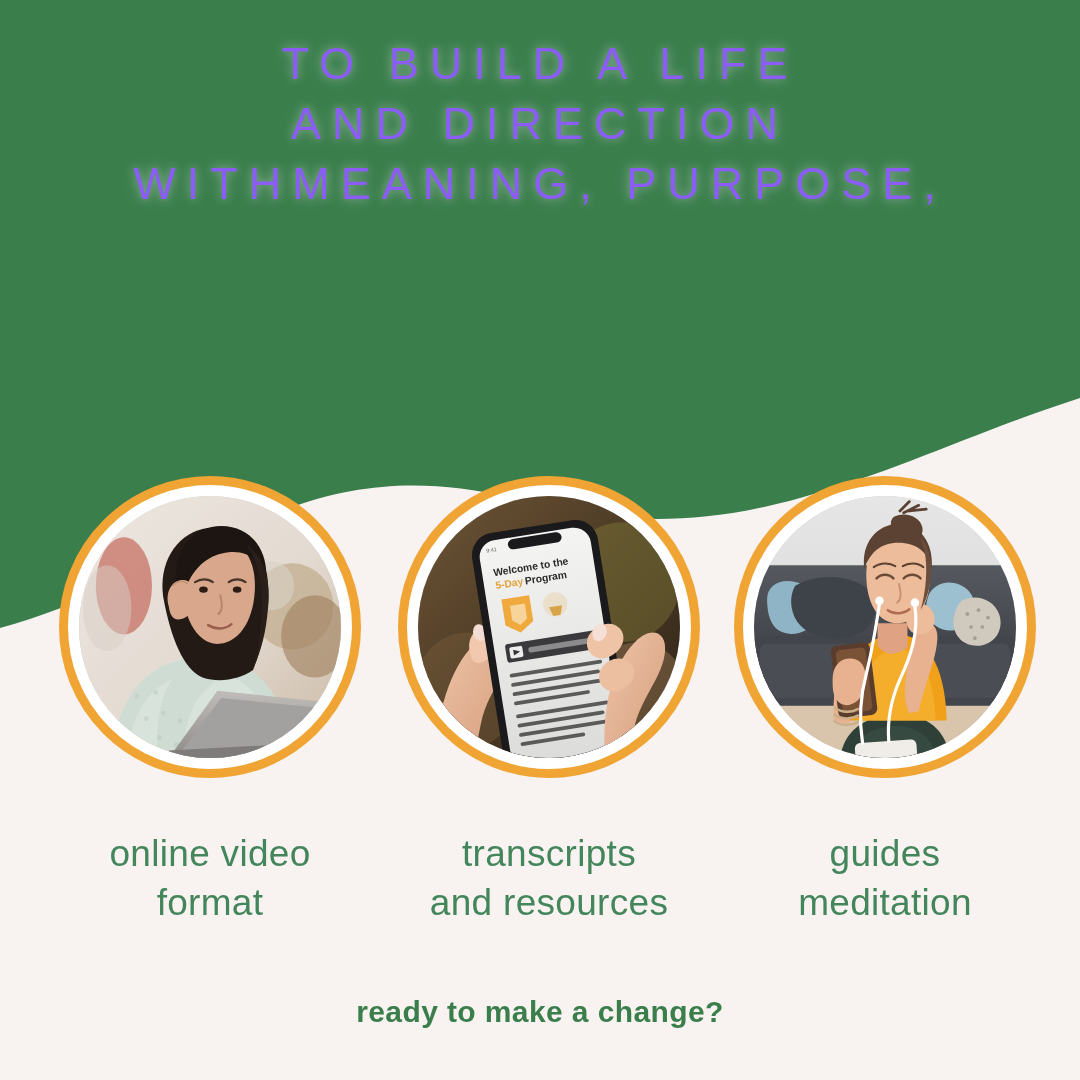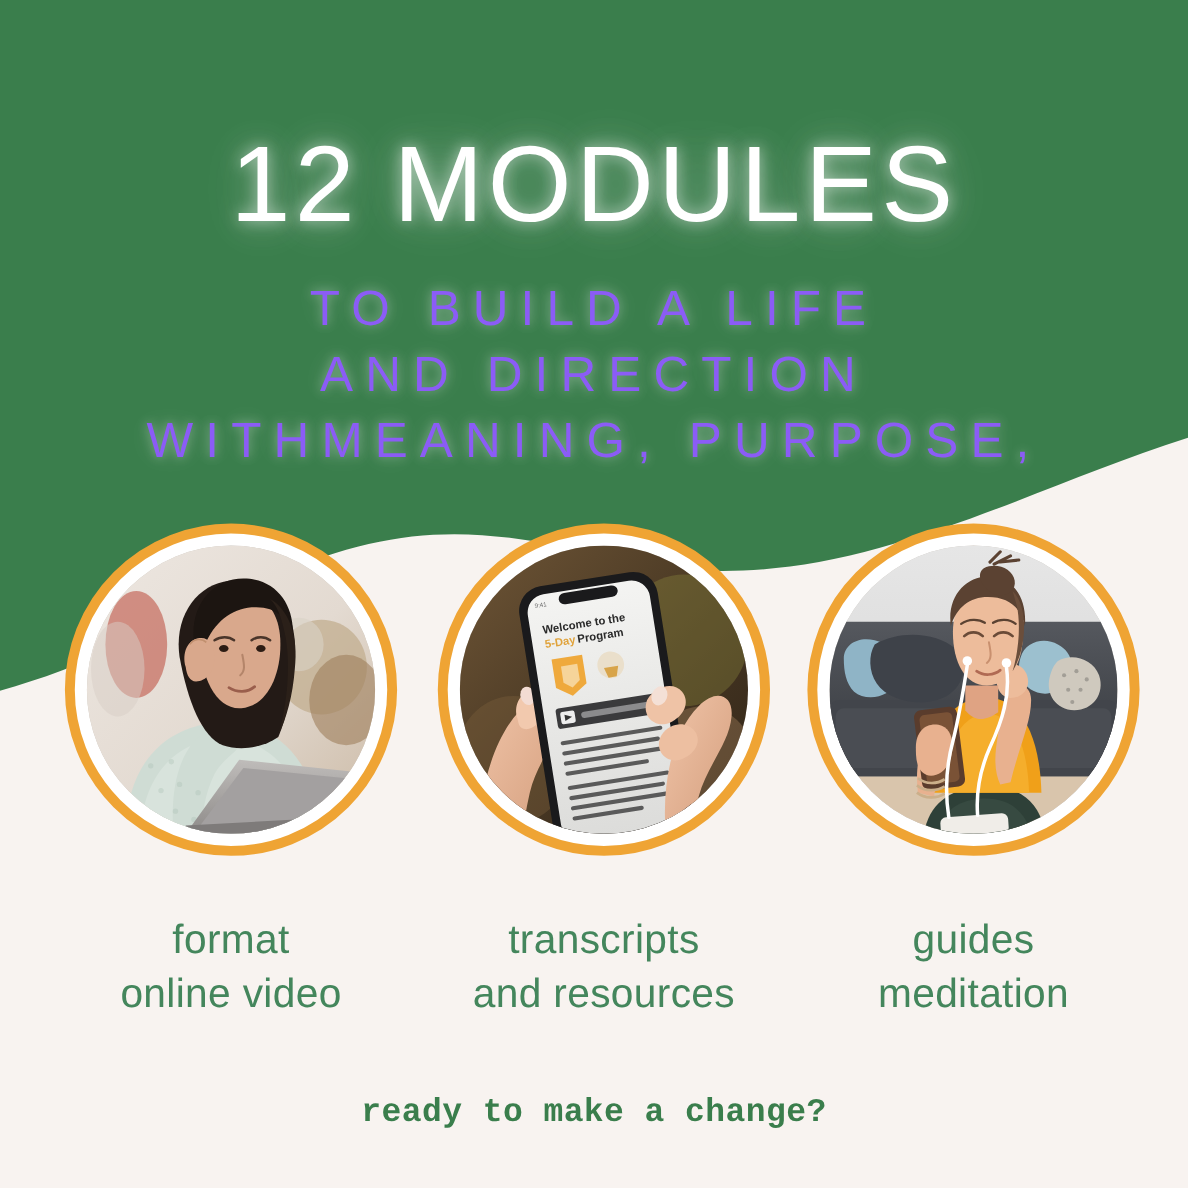--- a/index.html
+++ b/index.html
@@ -125,21 +125,21 @@
 
   
   .cta {
     position: absolute;
     left: 0;
     top: 995px;
     width: 1080px;
     text-align: center;
     z-index: 6;
     margin: 0;
-    font-family: Liberation Mono, monospace;
+    font-family: Liberation Sans, sans-serif;
     font-weight: 700;
     font-size: 30px;
     letter-spacing: 0.4px;
     color: #3A7E4C;
   }
 </style>
 </head>
 <body>
 
 <div id="poster">
@@ -148,21 +148,20 @@
 
   <svg class="bg-green-wave" viewBox="0 0 1080 1080" preserveAspectRatio="none">
     <path d="M0,0 L1080,0 L1080,398
              C980,430 900,470 800,498
              C700,526 620,524 540,504
              C440,479 360,474 250,524
              C160,565 80,606 0,628 Z" fill="#3A7E4C"></path>
   </svg>
 
   <div class="head-block">
-    <h1 class="headline">12 MODULES</h1>
     <h2 class="subhead">
       <span class="sub-line">TO BUILD A LIFE</span>
       <span class="sub-line">AND DIRECTION</span>
       <span class="sub-line">WITHMEANING, PURPOSE,</span>
     </h2>
   </div>
 
   <div class="features">
 
     <div class="feature f1">
@@ -225,22 +224,22 @@
                 <circle cx="206" cy="262" r="2.6"></circle>
             </g>
 
             <path d="M96,280 L148,208 L280,222 L280,280 Z" fill="url(#lap1)"></path>
             <path d="M104,280 L152,216 L272,228 L276,280 Z" fill="#A3A0A0"></path>
             <path d="M96,272 L280,262 L280,280 L96,280 Z" fill="#7E7B7A"></path>
           </svg>
         </div>
       </div>
       <p class="feature-caption">
+        <span class="cap-line">online video</span>
         <span class="cap-line">format</span>
-        <span class="cap-line">online video</span>
       </p>
     </div>
 
     <div class="feature f2">
       <div class="circle-frame">
         <div class="circle-photo">
           <svg viewBox="0 0 280 280" preserveAspectRatio="xMidYMid slice">
             <defs>
               <linearGradient id="bg2" x1="0" y1="0" x2="1" y2="1">
                 <stop offset="0" stop-color="#6E5536"></stop>

